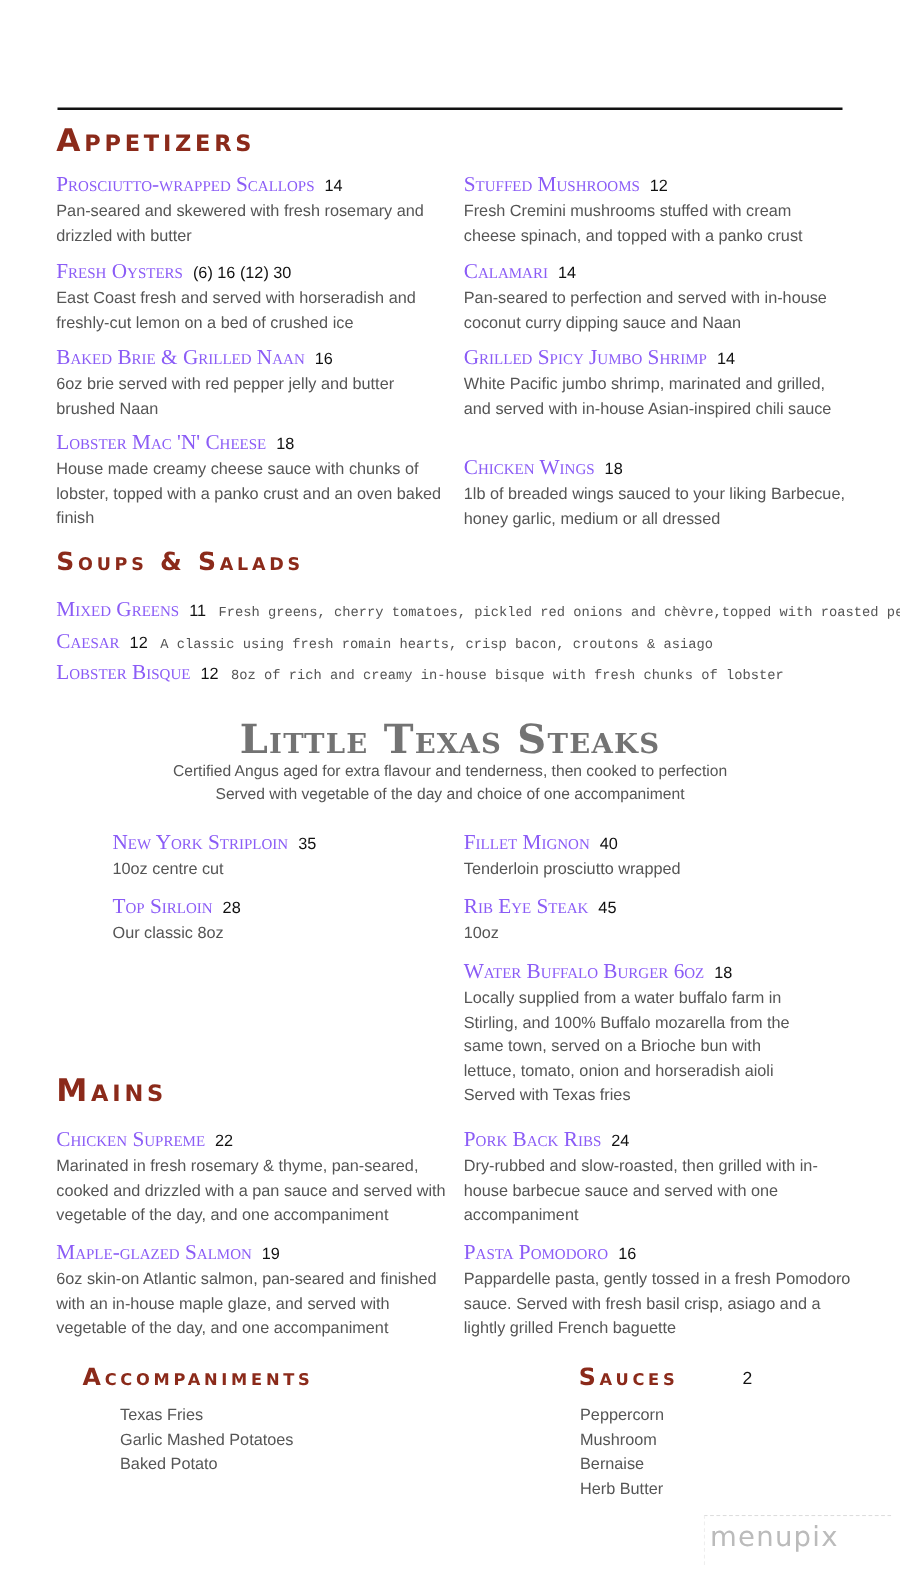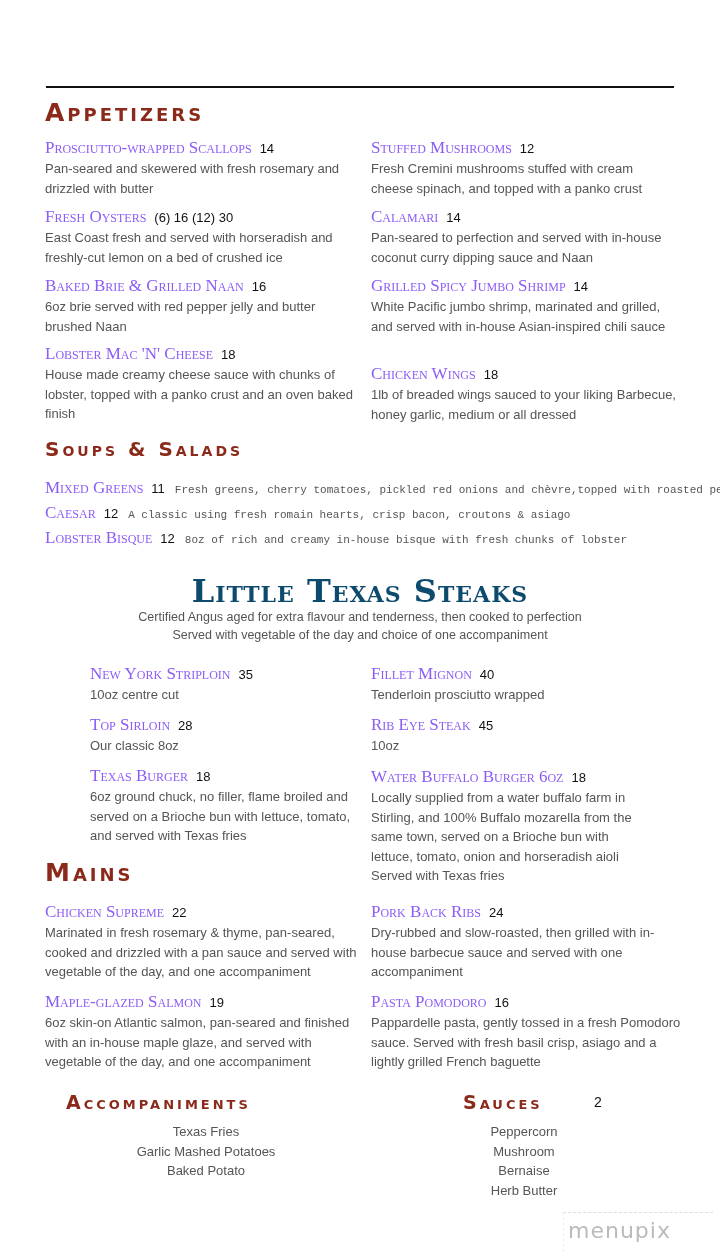--- a/index.html
+++ b/index.html
@@ -24,28 +24,28 @@
     font-family: "Liberation Sans", sans-serif; font-size: 13px; color: #111; margin-left: 8px;
   }
   .item-desc {
     font-family: "Liberation Sans", sans-serif; color: #555; font-size: 13px; line-height: 19.5px;
     margin-top: 1px;
   }
   .salad-row { position: absolute; left: 45px; white-space: nowrap; }
   .salad-desc { font-family: Liberation Mono, monospace; font-size: 11px; color: #555; margin-left: 10px; }
   .steaks-title {
     position: absolute; left: 0; width: 720px; top: 572px; text-align: center;
-    font-family: "DejaVu Serif", serif; font-weight: bold; color: #0c4a6e; font-size: 32px;
+    font-family: "DejaVu Serif", serif; font-weight: bold; color: #737373; font-size: 32px;
     font-variant: small-caps; letter-spacing: 1px;
   }
   .steaks-sub {
     position: absolute; left: 0; width: 720px; text-align: center;
     font-family: "Liberation Sans", sans-serif; font-size: 12.5px; color: #555;
   }
-  .list-center { position: absolute; text-align: center; font-family: "Liberation Sans", sans-serif; font-size: 13px; color: #555; line-height: 19.5px; }
+  .list-center { position: absolute; text-align: left; font-family: "Liberation Sans", sans-serif; font-size: 13px; color: #555; line-height: 19.5px; }
   .watermark {
     position: absolute; left: 563px; top: 1212px; width: 150px; height: 40px;
     border-top: 1px dashed #ddd; border-left: 1px dashed #eee;
     font-family: "DejaVu Sans", sans-serif; font-size: 22px; color: #bbb; letter-spacing: 1px;
     padding-left: 4px; box-sizing: border-box; line-height: 36px;
   }
 </style>
 </head>
 <body>
 
@@ -104,24 +104,20 @@
   <div class="steaks-sub" style="top:610px;">Certified Angus aged for extra flavour and tenderness, then cooked to perfection</div>
 
   <div class="item" style="left:90px;top:664px;width:270px;">
     <span class="item-name">New York Striploin</span><span class="item-price">35</span>
     <div class="item-desc">10oz centre cut</div>
   </div>
   <div class="item" style="left:90px;top:715px;width:270px;">
     <span class="item-name">Top Sirloin</span><span class="item-price">28</span>
     <div class="item-desc">Our classic 8oz</div>
   </div>
-  <div class="item" style="left:90px;top:766px;width:270px;">
-    <span class="item-name">Texas Burger</span><span class="item-price">18</span>
-    <div class="item-desc">6oz ground chuck, no filler, flame broiled and served on a Brioche bun with lettuce, tomato, and served with Texas fries</div>
-  </div>
 
   <div class="item" style="left:371px;top:664px;width:275px;">
     <span class="item-name">Fillet Mignon</span><span class="item-price">40</span>
     <div class="item-desc">Tenderloin prosciutto wrapped</div>
   </div>
   <div class="item" style="left:371px;top:715px;width:275px;">
     <span class="item-name">Rib Eye Steak</span><span class="item-price">45</span>
     <div class="item-desc">10oz</div>
   </div>
   <div class="item" style="left:371px;top:767px;width:275px;">

